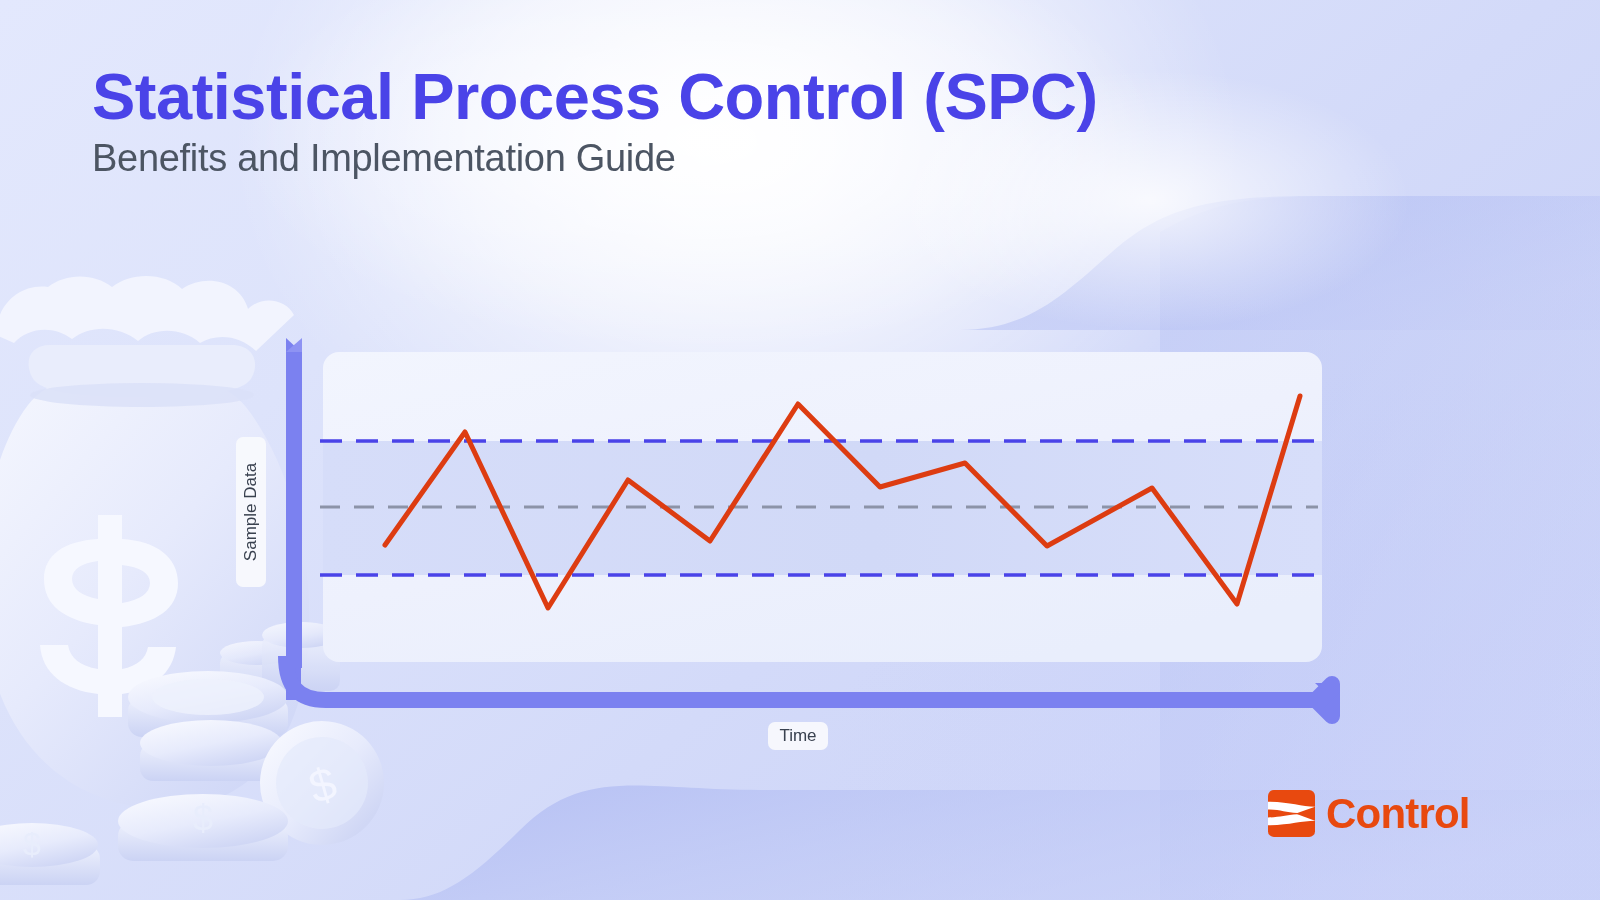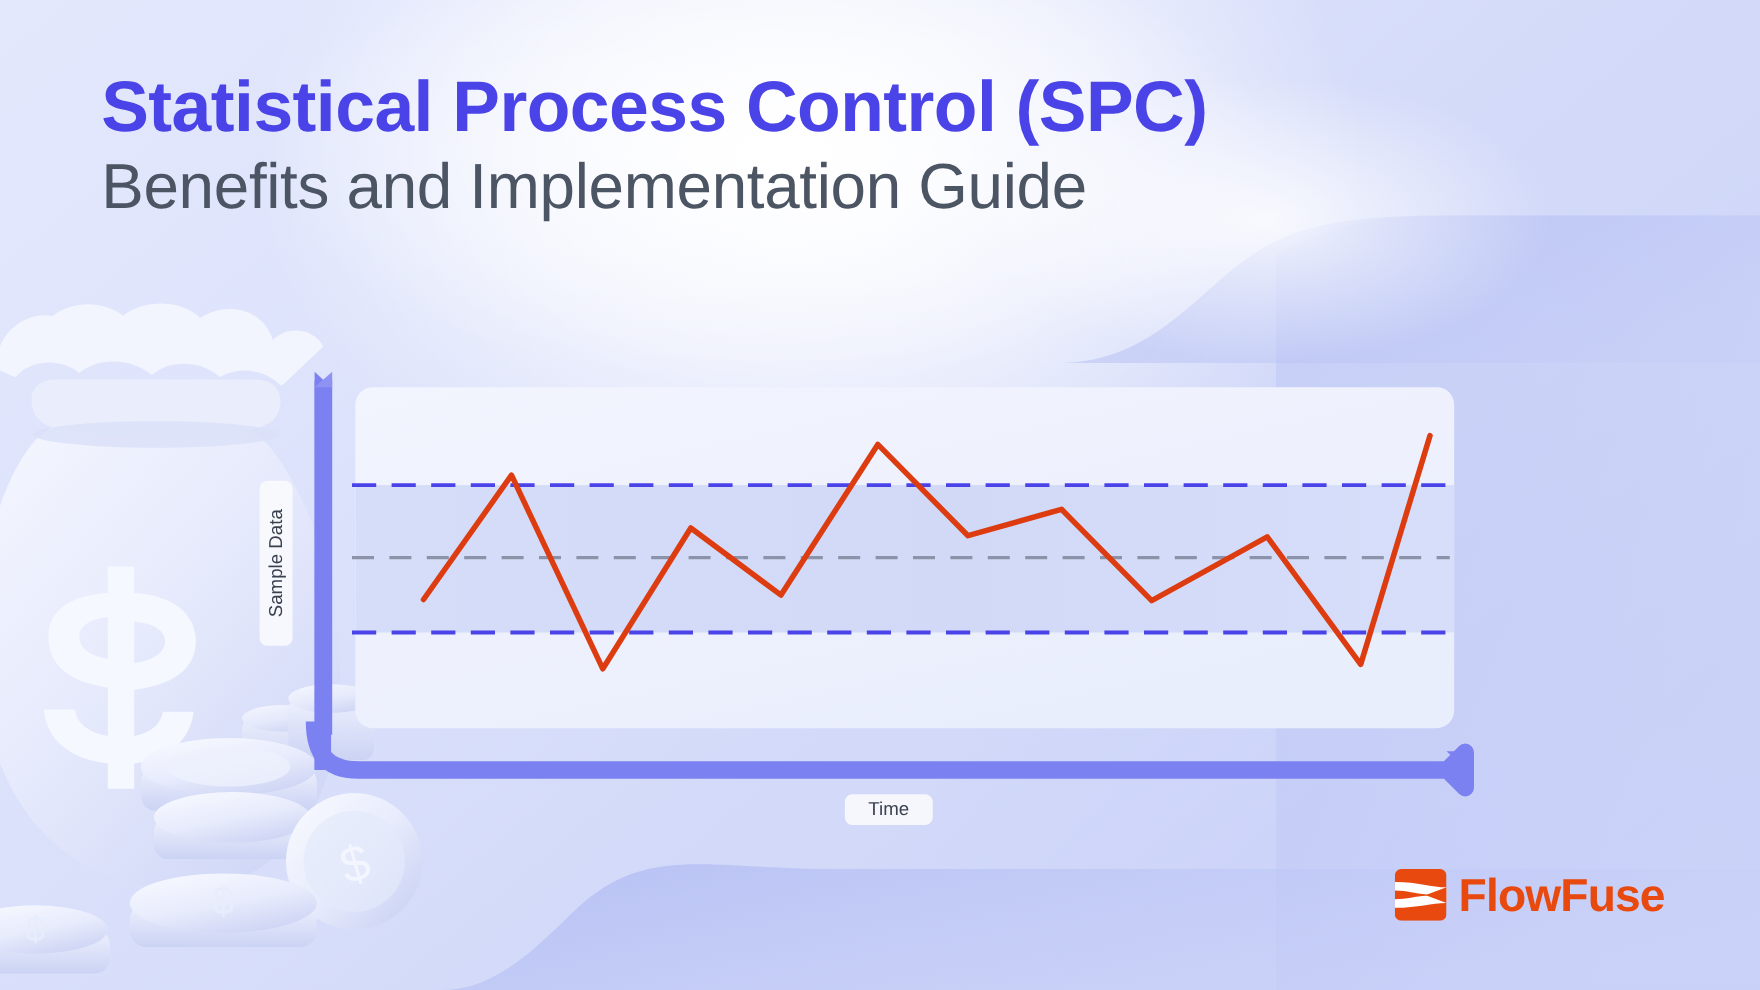--- a/index.html
+++ b/index.html
@@ -51,21 +51,21 @@
     margin: 0;
     font-size: 65px;
     line-height: 1.08;
     font-weight: 700;
     letter-spacing: -0.5px;
     color: #4a43e8;
     font-family: "Liberation Sans", sans-serif;
   }
   .headline h2 {
     margin: 6px 0 0 0;
-    font-size: 58px;
+    font-size: 38px;
     line-height: 1.1;
     font-weight: 400;
     letter-spacing: -0.3px;
     color: #4c5563;
     font-family: "Liberation Sans", sans-serif;
   }
 
   
   #chart-area {
     position: absolute;
@@ -92,21 +92,21 @@
     width: 30px;
     height: 150px;
   }
   #y-axis-label span {
     transform: rotate(-90deg);
     display: block;
   }
   #x-axis-label {
     left: 768px;
     top: 722px;
-    width: 80px;
+    width: 60px;
     height: 28px;
   }
 
   
   #logo {
     position: absolute;
     left: 1268px;
     top: 790px;
     display: flex;
     align-items: center;
@@ -297,16 +297,16 @@
   </div>
   <div class="axis-label-pill" id="x-axis-label">Time</div>
 
   <div id="logo">
     <svg class="mark" viewBox="0 0 48 48">
       <rect x="0" y="0" width="48" height="48" rx="6" fill="#e8490f"></rect>
       <path d="M0,20 C12,20 18,23 30,23.6 L48,24.4 L48,17 C34,17 22,12 0,12 Z" fill="#ffffff"></path>
       <path d="M0,28 C12,28 18,25.4 30,24.8 L48,24 L48,31.5 C34,31.5 22,36 0,36 Z" fill="#ffffff"></path>
       <path d="M30,23.6 L48,17 L48,31.5 L30,24.8 Z" fill="#e8490f"></path>
     </svg>
-    <span class="wordmark">FlowFuse</span>
+    <span class="wordmark">Control</span>
   </div>
 
 </div>
 
 </body></html>

